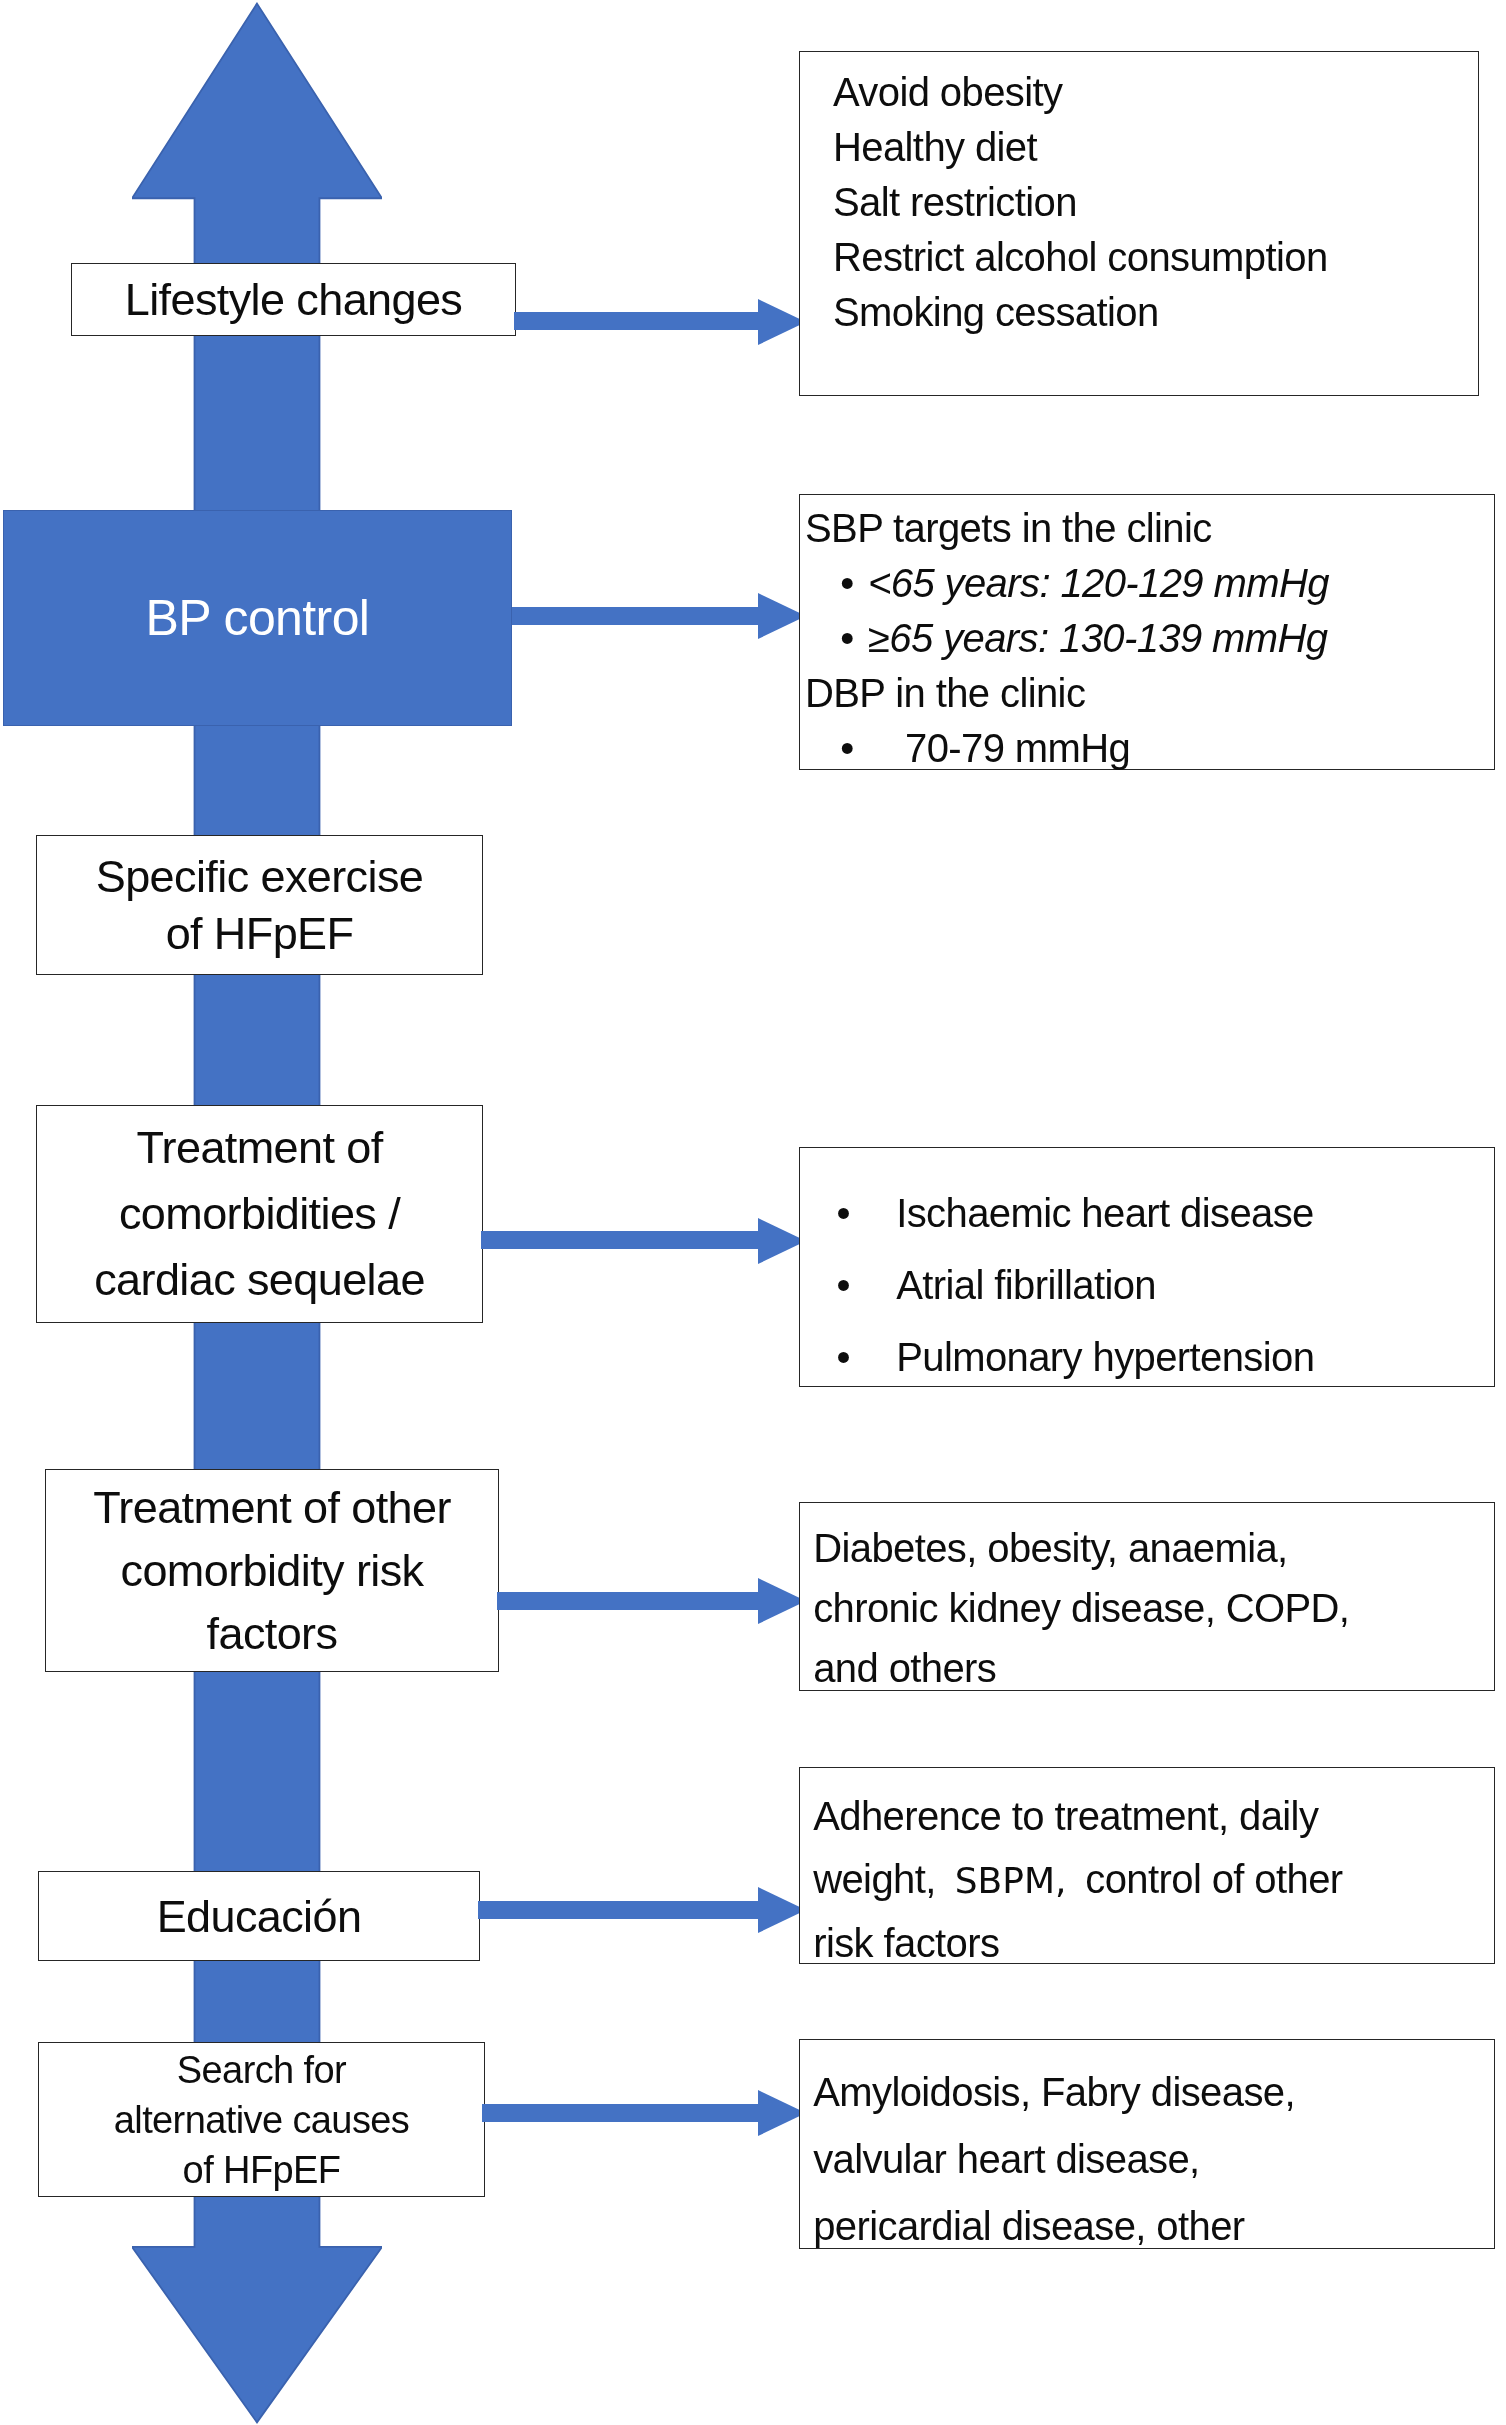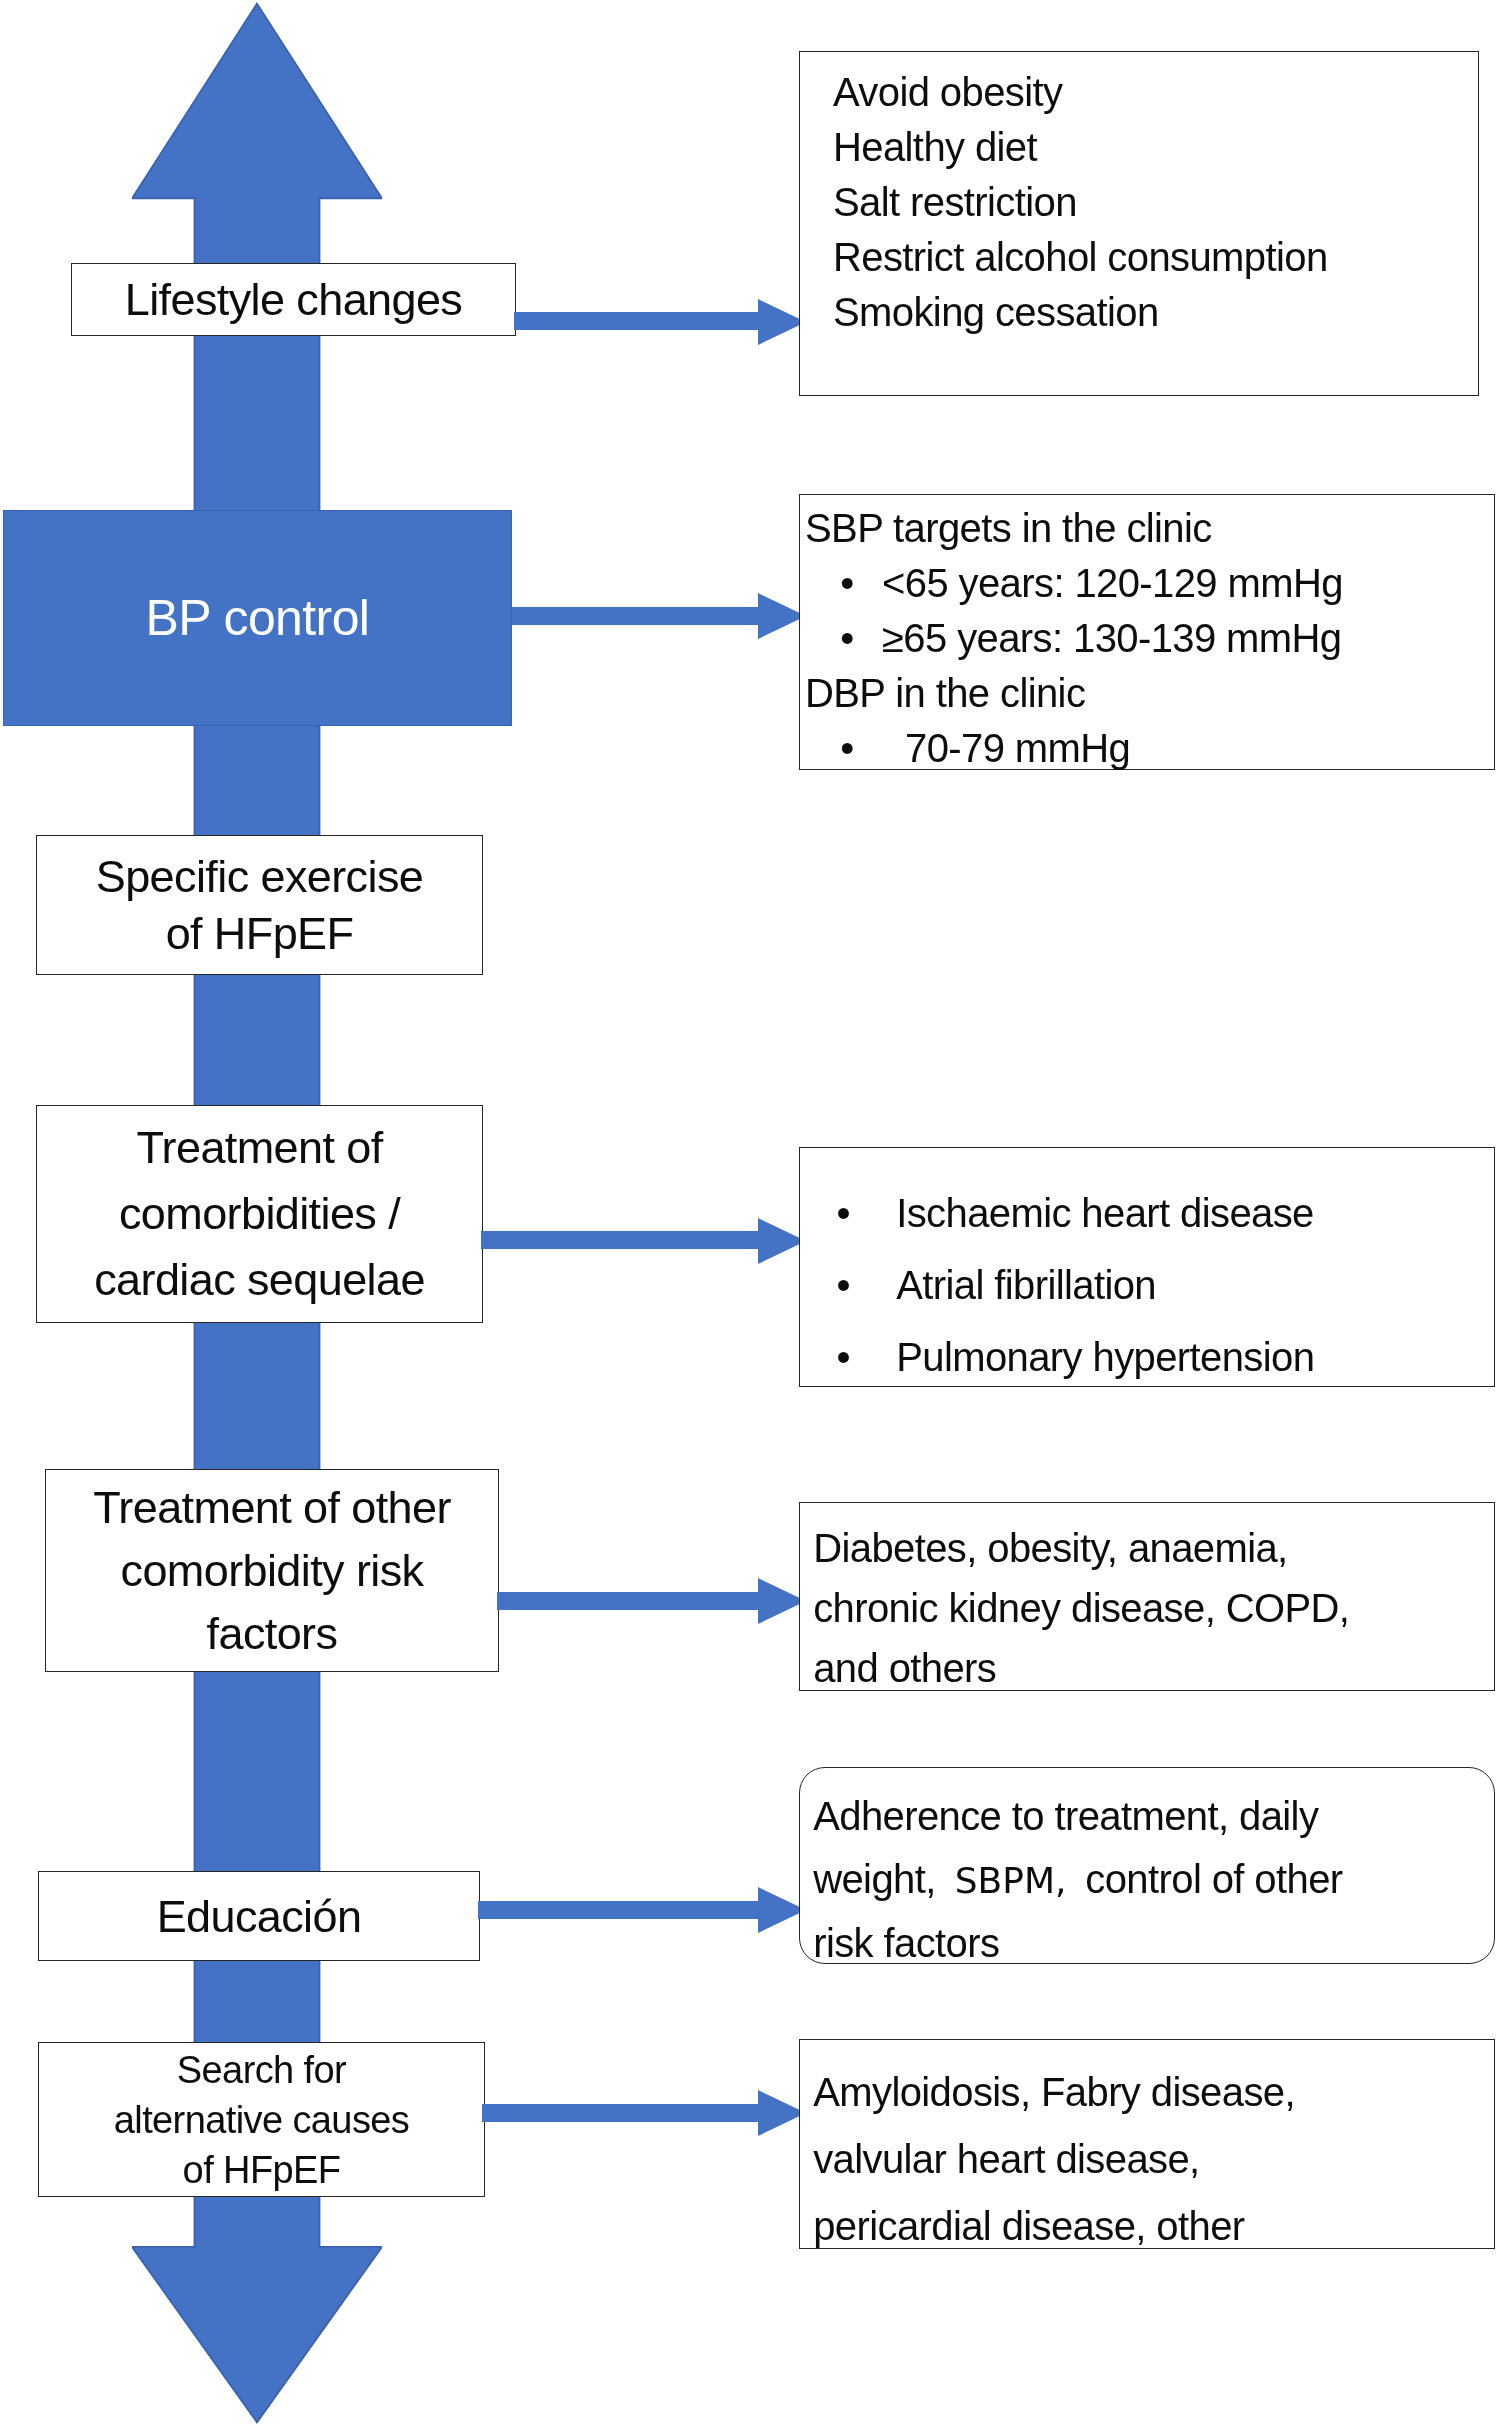--- a/index.html
+++ b/index.html
@@ -65,25 +65,25 @@
   #box-specific{left:36px;top:835px;width:445px;height:138px;}
   #box-comorbid{left:36px;top:1105px;width:445px;height:216px;line-height:66px;}
   #box-otherrisk{left:45px;top:1469px;width:452px;height:201px;line-height:63px;}
   #box-educacion{left:38px;top:1871px;width:440px;height:88px;}
   #box-search{left:38px;top:2042px;width:445px;height:153px;line-height:50px;font-size:38px;}
 
   #rbox-lifestyle{left:799px;top:51px;width:680px;height:345px;padding:13.2px 6px 0 33px;line-height:55px;}
   #rbox-bp{left:799px;top:494px;width:696px;height:276px;padding:6px 6px 0 5px;line-height:55px;}
   #rbox-comorbid{left:799px;top:1147px;width:696px;height:240px;padding:29px 6px 0 18px;line-height:72px;}
   #rbox-otherrisk{left:799px;top:1502px;width:696px;height:189px;padding:15px 6px 0 13.2px;line-height:60px;}
-  #rbox-educacion{left:799px;top:1767px;width:696px;height:197px;padding:17px 6px 0 13.2px;line-height:63px;border-radius:26px;}
+  #rbox-educacion{left:799px;top:1767px;width:696px;height:197px;padding:17px 6px 0 13.2px;line-height:63px;}
   #rbox-search{left:799px;top:2039px;width:696px;height:210px;padding:19px 6px 0 13.2px;line-height:67px;}
 
   #rbox-bp .bullet{width:36px;margin-left:24px;}
-  #rbox-bp .btext{margin-left:17px;}
+  #rbox-bp .btext{margin-left:3px;font-style:italic;}
   #rbox-bp .btext-wide{margin-left:40px;}
   #rbox-comorbid .bullet{width:36px;margin-left:7.2px;}
   #rbox-comorbid .btext{margin-left:35px;}
 
   .sbpm{
     font-family:"DejaVu Sans",sans-serif;
     letter-spacing:0;
     font-size:36px;
     margin:0 8.4px 0 8.4px;
   }

